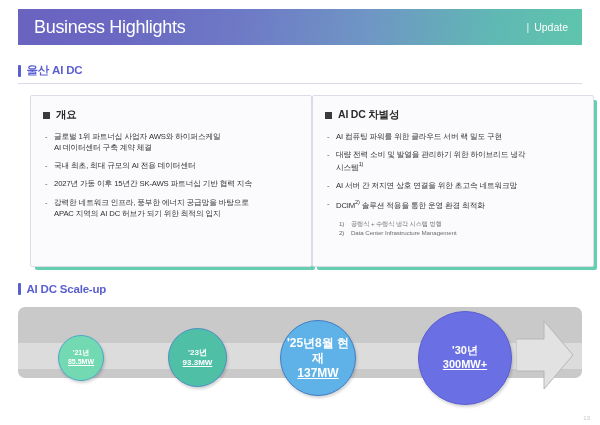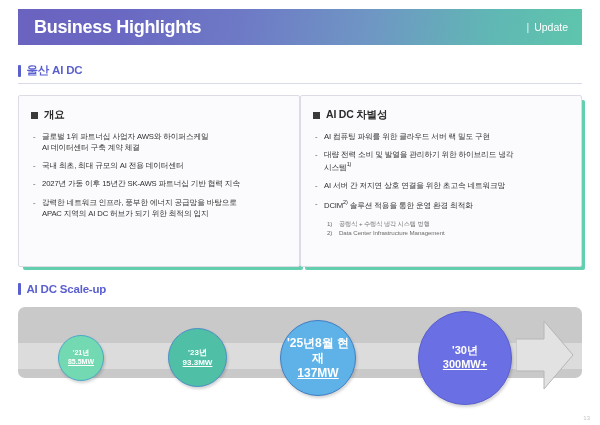--- a/index.html
+++ b/index.html
@@ -13,21 +13,21 @@
   }
 
   
   .titlebar{
     position:absolute;left:18px;top:9px;width:564px;height:36px;
     background:linear-gradient(100deg,#6a63c0 0%,#6a68c2 18%,#6e7ac6 40%,#6f96c4 62%,#60b8b4 84%,#5ec5ac 100%);
     display:flex;align-items:center;justify-content:space-between;
     padding:0 14px 0 16px;box-sizing:border-box;
   }
   .titlebar .title{
-    color:#ffffff;font-size:18px;font-weight:bold;letter-spacing:-0.3px;text-align:right;
+    color:#ffffff;font-size:18px;font-weight:normal;letter-spacing:-0.3px;text-align:right;
   }
   .titlebar .update{
     color:#ffffff;font-size:10.5px;font-weight:normal;letter-spacing:0px;
   }
   .titlebar .update .bar{opacity:.85;margin-right:2px;}
 
   
   .sec{position:absolute;}
   .sec-head{
     display:flex;align-items:center;
@@ -35,21 +35,21 @@
   }
   .sec-head .tick{
     display:inline-block;width:2.5px;height:12px;background:#5a5fd0;margin-right:6px;border-radius:1px;
   }
   .sec-rule{
     margin-top:5px;height:1px;background:#d9dbe8;width:100%;
   }
 
   
   .cards{
-    position:absolute;left:18px;top:95px;width:564px;height:172px;
+    position:absolute;left:30px;top:95px;width:564px;height:172px;
     display:flex;gap:0;
   }
   .card-wrap{position:relative;flex:1;}
   .card-shadow{
     position:absolute;left:5px;top:5px;right:-3px;bottom:-3px;
     background:#63cfae;border-radius:2px;
   }
   .card{
     position:absolute;left:0;top:0;right:0;bottom:0;
     background:#fbfbfd;border:1px solid #dcdce6;border-radius:2px;

